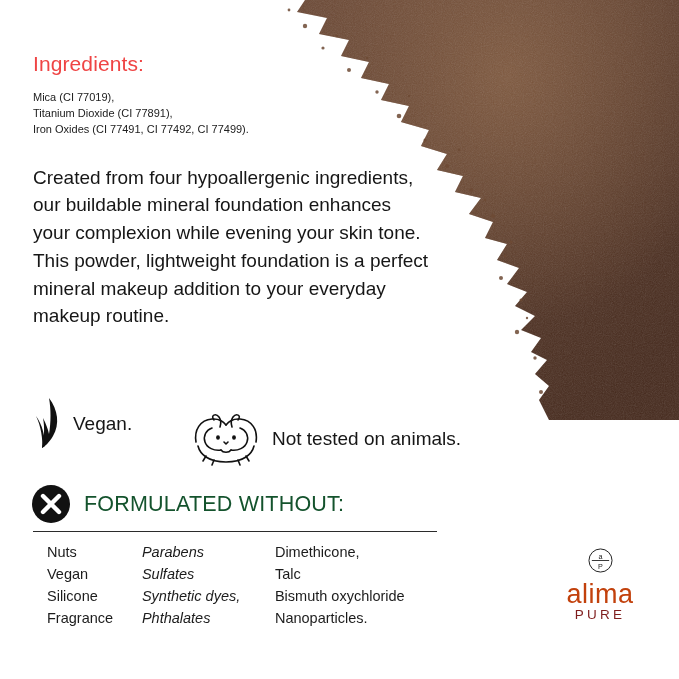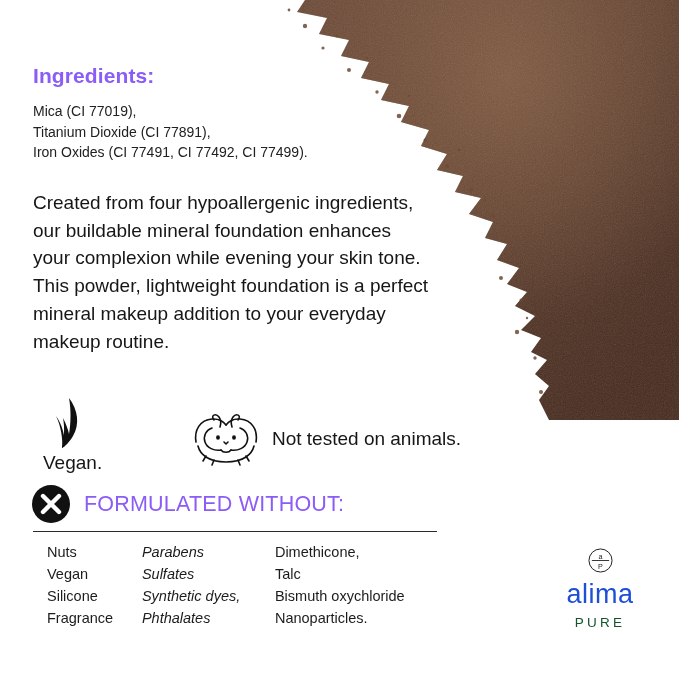--- a/index.html
+++ b/index.html
@@ -40,31 +40,31 @@
   
   .content {
     position: absolute;
     left: 33px;
     top: 52px;
     width: 612px;
   }
 
   .ingredients-title {
     font-size: 21px;
-    font-weight: 700;
+    font-weight: 400;
     letter-spacing: 0.1px;
-    color: #8b5cf6;
-    margin: 12px 0 14px 0;
+    color: #ef4444;
+    margin: 0 0 14px 0;
     line-height: 1.1;
   }
   .ingredients-list {
     margin: 0;
     padding: 0;
     list-style: none;
-    font-size: 14px;
+    font-size: 11px;
     line-height: 1.47;
     color: #212121;
     max-width: 330px;
   }
   .ingredients-list li {
     white-space: nowrap;
   }
 
   .description {
     margin: 26px 0 0 0;
@@ -81,21 +81,21 @@
     left: 33px;
     top: 396px;
     width: 612px;
     height: 60px;
   }
   .badge {
     position: absolute;
     display: flex;
     align-items: center;
   }
-  .badge-vegan { left: 0px; top: 0px; flex-direction: column; }
+  .badge-vegan { left: 0px; top: 0px; }
   .badge-cruelty { left: 157px; top: 16px; }
 
   .badge-label {
     font-size: 19px;
     color: #161616;
     margin-left: 10px;
     white-space: nowrap;
   }
   .leaf-icon { width: 30px; height: 56px; }
   .bunny-icon { width: 72px; height: 54px; }
@@ -112,21 +112,21 @@
     align-items: center;
   }
   .x-icon {
     width: 40px;
     height: 40px;
     flex: 0 0 auto;
   }
   .formulated-title {
     font-size: 21.5px;
     letter-spacing: 0.2px;
-    color: #8b5cf6;
+    color: #14532d;
     margin-left: 13px;
     white-space: nowrap;
   }
   .rule {
     border: 0;
     border-top: 1px solid #2b2b2b;
     margin: 7px 0 9px 2px;
     width: 404px;
   }
   .without-cols {
@@ -152,29 +152,29 @@
     text-align: center;
   }
   .brand-mark {
     display: block;
     margin: 0 auto 8px auto;
     width: 25px;
     height: 25px;
   }
   .brand-name {
     font-size: 27px;
-    color: #1d4ed8;
+    color: #c2410c;
     letter-spacing: 0.5px;
     line-height: 1;
   }
   .brand-sub {
     font-size: 13.5px;
-    color: #14532d;
+    color: #7f1d1d;
     letter-spacing: 3.2px;
-    margin-top: 8px;
+    margin-top: 0;
     line-height: 1;
   }
 </style>
 </head>
 <body>
 
 <div class="page">
 
   <div class="powder-wrap">
     <svg class="powder-svg" viewBox="0 0 430 420" preserveAspectRatio="none">

